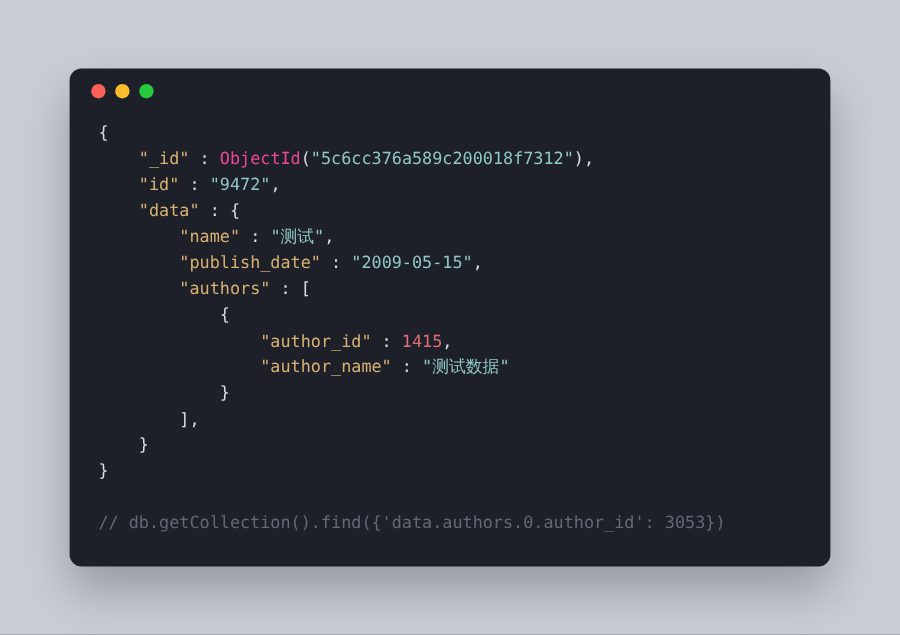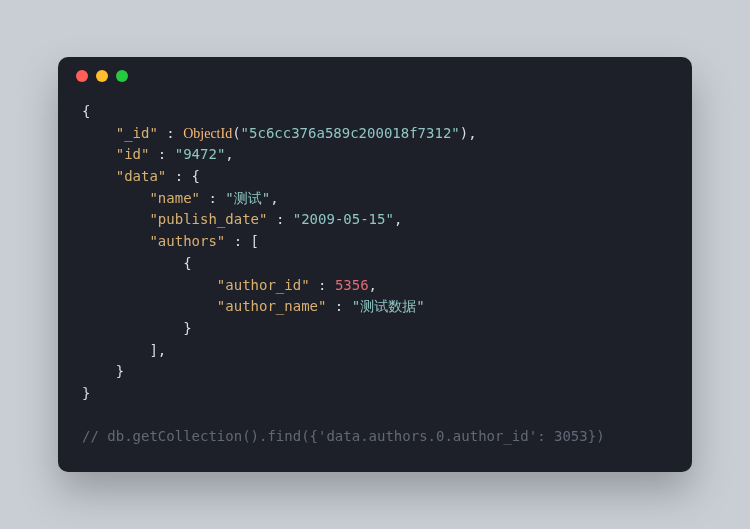--- a/index.html
+++ b/index.html
@@ -38,41 +38,41 @@
     padding: 6px 24px 24px 24px;
     font-size: 14px;
     line-height: 1.55;
     white-space: pre;
     color: #d8dce3;
   }
   .p  { color: #d8dce3; }   
   .k  { color: #d8b172; }   
   .s  { color: #8fc7c5; }   
   .n  { color: #e06c75; }   
-  .fn { color: #fdba74; font-family: Liberation Serif, serif; }   
+  .fn { color: #ec4899; }   
   .c  { color: #636876; }   
 </style>
 </head>
 <body>
 
 <div class="window">
   <div class="titlebar">
     <div class="dot red"></div>
     <div class="dot yellow"></div>
     <div class="dot green"></div>
   </div>
   <div class="code"><span class="p">{</span>
     <span class="k">"_id"</span><span class="p"> : </span><span class="fn">ObjectId</span><span class="p">(</span><span class="s">"5c6cc376a589c200018f7312"</span><span class="p">),</span>
     <span class="k">"id"</span><span class="p"> : </span><span class="s">"9472"</span><span class="p">,</span>
     <span class="k">"data"</span><span class="p"> : {</span>
         <span class="k">"name"</span><span class="p"> : </span><span class="s">"测试"</span><span class="p">,</span>
         <span class="k">"publish_date"</span><span class="p"> : </span><span class="s">"2009-05-15"</span><span class="p">,</span>
         <span class="k">"authors"</span><span class="p"> : [</span>
             <span class="p">{</span>
-                <span class="k">"author_id"</span><span class="p"> : </span><span class="n">5356</span><span class="p">,</span>
+                <span class="k">"author_id"</span><span class="p"> : </span><span class="n">1415</span><span class="p">,</span>
                 <span class="k">"author_name"</span><span class="p"> : </span><span class="s">"测试数据"</span>
             <span class="p">}</span>
         <span class="p">],</span>
     <span class="p">}</span>
 <span class="p">}</span>
 
 <span class="c">// db.getCollection().find({'data.authors.0.author_id': 3053})</span></div>
 </div>
 
 </body></html>

